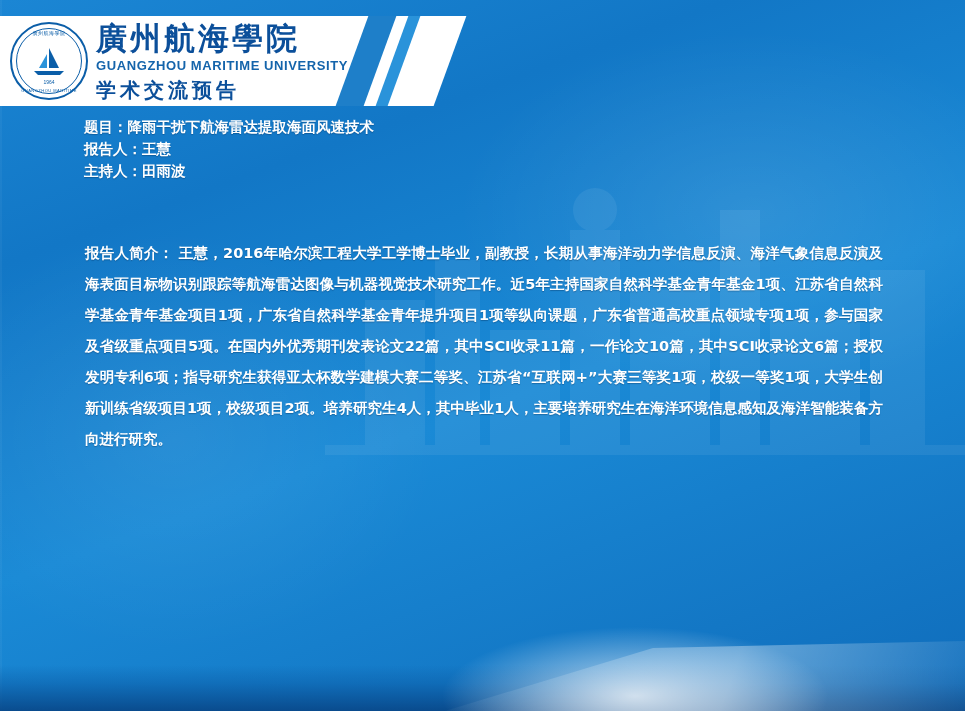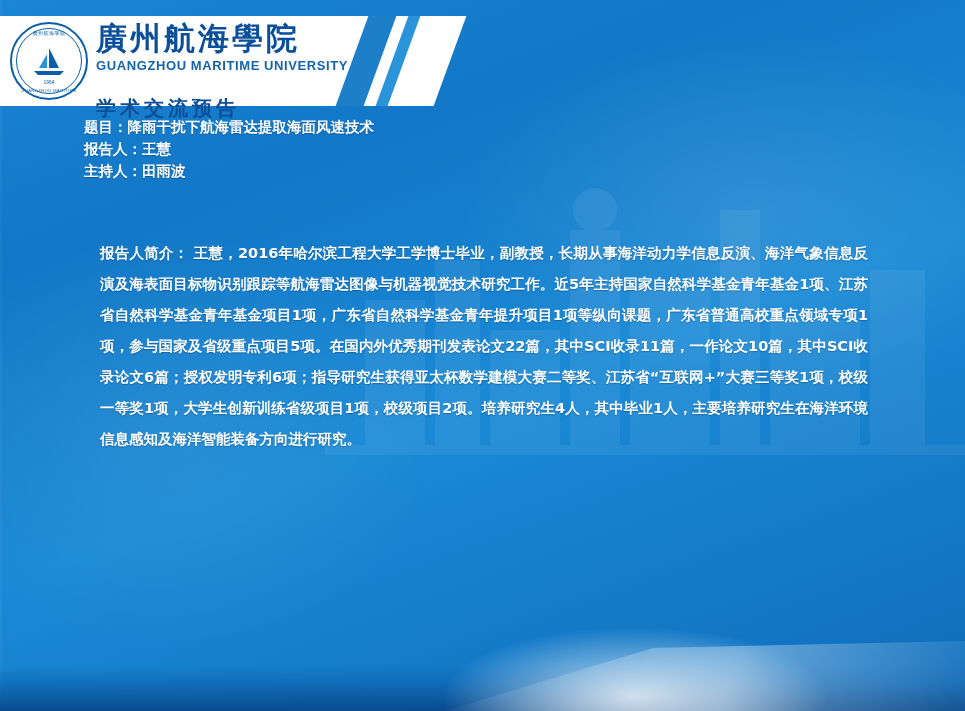--- a/index.html
+++ b/index.html
@@ -151,21 +151,21 @@
     letter-spacing: 0.6px;
     margin-top: 2px;
     white-space: nowrap;
   }
   .subtitle {
     color: #0b4f9a;
     font-family: Liberation Sans, sans-serif;
     font-size: 20px;
     font-weight: bold;
     letter-spacing: 4px;
-    margin-top: 22px;
+    margin-top: 4px;
     white-space: nowrap;
   }
   
   .content {
     position: absolute;
     left: 84px;
     top: 116px;
     width: 800px;
     color: #ffffff;
     font-family: "DejaVu Sans", sans-serif;
@@ -175,21 +175,21 @@
     font-size: 14.5px;
     font-weight: bold;
     line-height: 22px;
     white-space: nowrap;
   }
   .para {
     font-size: 14.5px;
     font-weight: bold;
     line-height: 31px;
     text-align: justify;
-    margin: 16px;
+    margin: 1px;
   }
   .bio-block { margin-top: 56px; }
   .abstract-block { margin-top: 30px; }
   
   .bottom-band {
     position: absolute;
     left: 0;
     bottom: 0;
     width: 100%;
     height: 46px;

